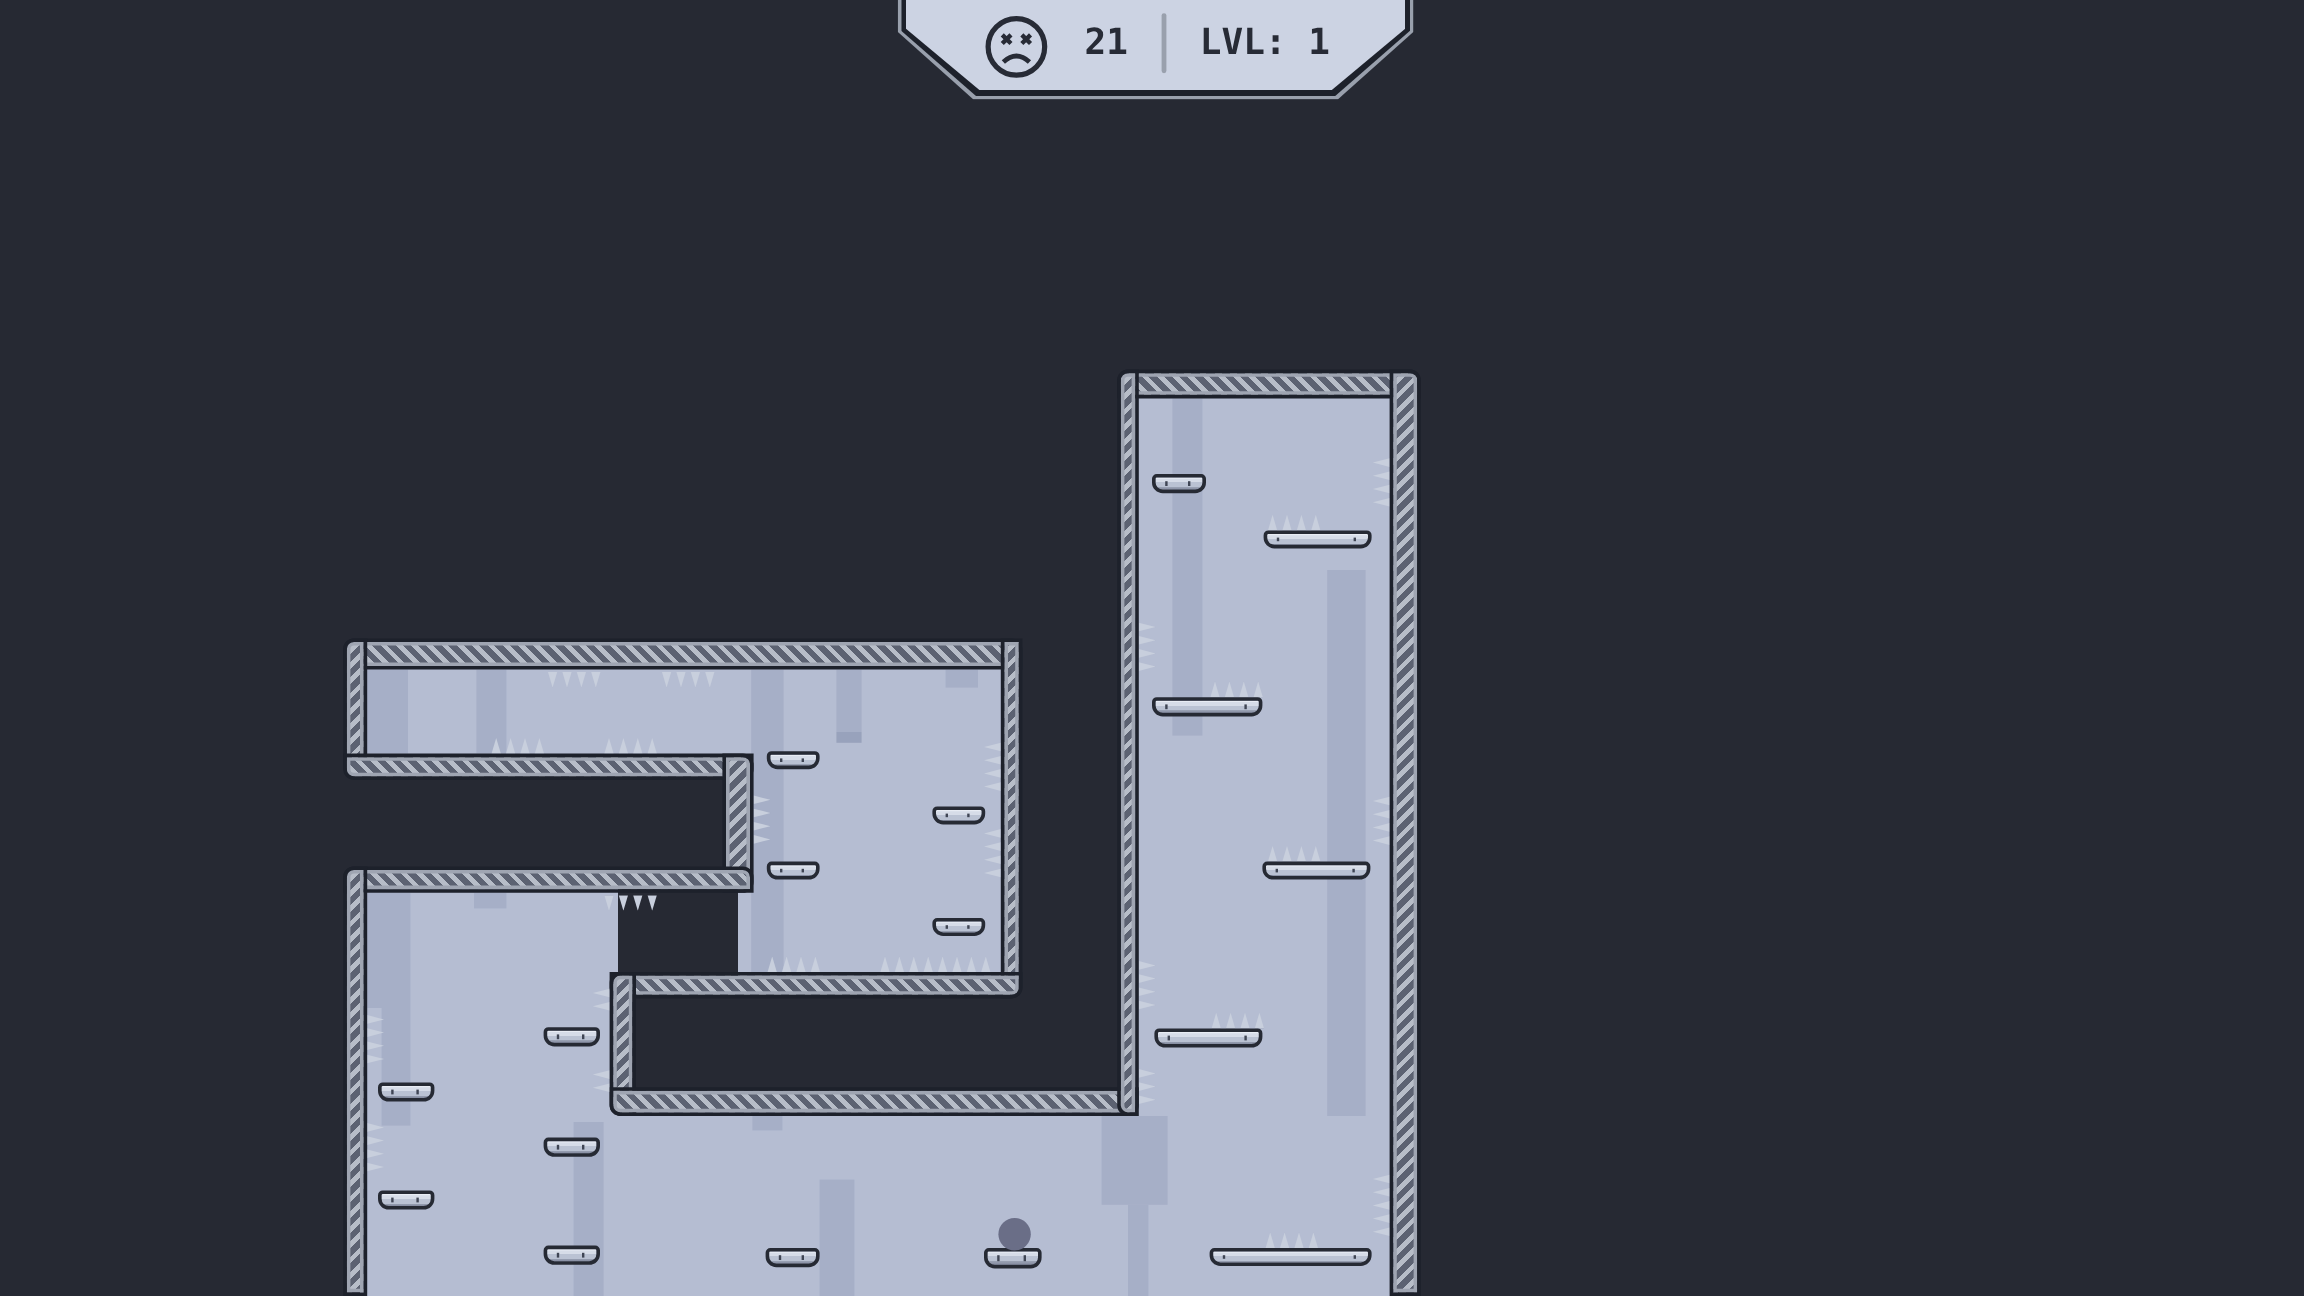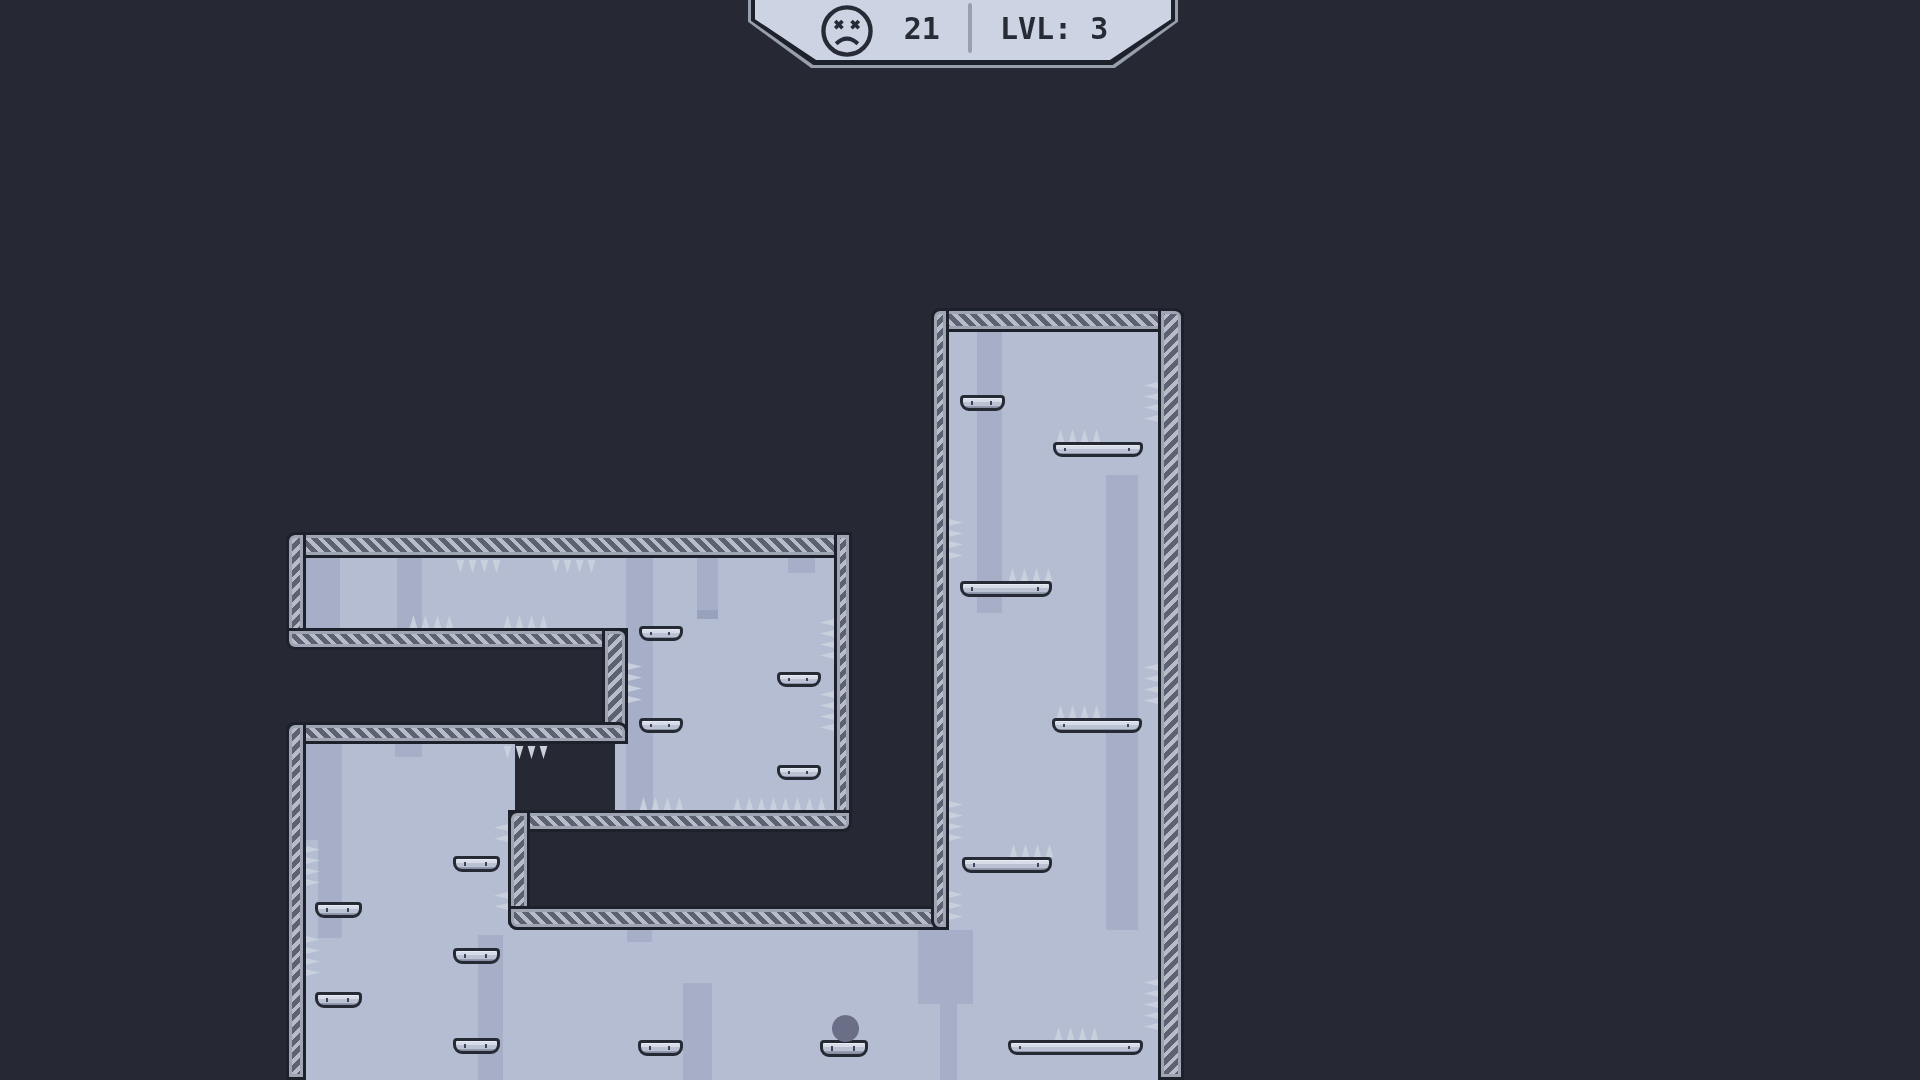--- a/index.html
+++ b/index.html
@@ -29,21 +29,21 @@
   .spikes.col{flex-direction:column;gap:2px;}
   .spike{background:var(--spike);filter:drop-shadow(0 0 1px var(--spike-edge));}
   .spike-up   {width:11px;height:13px;clip-path:polygon(50% 0,85% 100%,15% 100%);}
   .spike-down {width:11px;height:13px;clip-path:polygon(50% 100%,85% 0,15% 0);}
   .spike-left {width:14px;height:9px;clip-path:polygon(0 50%,100% 10%,100% 90%);}
   .spike-right{width:14px;height:9px;clip-path:polygon(100% 50%,0 10%,0 90%);}
 
   .player{z-index:6;border-radius:50%;background:var(--player);}
 
   
-  #hud{left:748px;top:0;width:430px;height:68px;z-index:10;}
+  #hud{left:748px;top:0;width:430px;height:83px;z-index:10;}
   .hud-layer{position:absolute;clip-path:polygon(0 0,100% 0,100% 32%,85.3% 100%,14.7% 100%,0 32%);}
   .hud-bevel{inset:0;background:var(--hud-bevel);}
   .hud-rim{inset:0 3px 3px 3px;background:var(--wall-border);}
   .hud-face{inset:0 7px 8px 7px;background:var(--hud-face);}
   #hud-content{position:absolute;inset:0 0 12px 0;display:flex;align-items:center;
         justify-content:center;gap:28px;z-index:11;}
   .hud-text{font-size:30px;font-weight:700;color:var(--hud-text);letter-spacing:0;}
   .hud-divider{width:4px;height:50px;border-radius:2px;background:var(--hud-bevel);}
   .hud-icon{width:58px;height:58px;margin-top:6px;}
 </style>
@@ -263,17 +263,17 @@
     <div class="hud-layer hud-face"></div>
     <div id="hud-content">
       <svg class="hud-icon" viewBox="0 0 32 32">
         <circle cx="16" cy="16" r="13" fill="none" stroke="#272b36" stroke-width="2.4"></circle>
         <path d="M9.5 10.5 L13.5 14.5 M13.5 10.5 L9.5 14.5" stroke="#272b36" stroke-width="2" fill="none"></path>
         <path d="M18.5 10.5 L22.5 14.5 M22.5 10.5 L18.5 14.5" stroke="#272b36" stroke-width="2" fill="none"></path>
         <path d="M10 23 Q16 17.5 22 23" stroke="#272b36" stroke-width="2.2" fill="none"></path>
       </svg>
       <span class="hud-text">21</span>
       <div class="hud-divider"></div>
-      <span class="hud-text">LVL: 3</span>
+      <span class="hud-text">LVL: 1</span>
     </div>
   </div>
 
 </div>
 
 </body></html>

